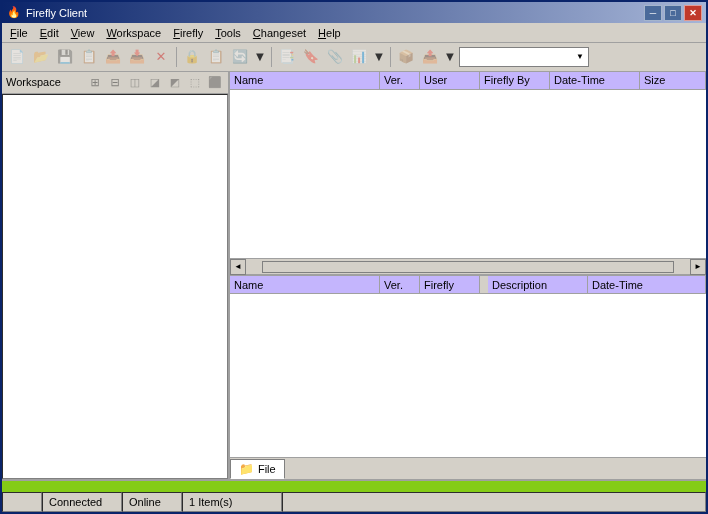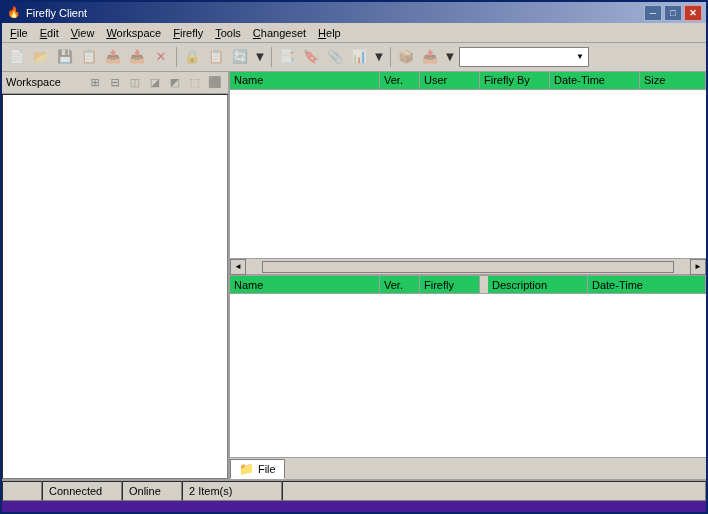--- a/index.html
+++ b/index.html
@@ -130,21 +130,21 @@
       display: flex;
       border-bottom: 1px solid #a0a0a0;
     }
     .col-header {
       border-right: 1px solid #a0a0a0;
       display: flex;
       align-items: center;
       padding: 0 4px;
       font-size: 11px;
       color: #000;
-      background: #22c55e;
+      background: #c4b5fd;
       white-space: nowrap;
       overflow: hidden;
     }
     .grid-body { flex: 1; background: white; overflow: hidden; }
     .grid-scrollbar-h {
       height: 16px;
       background: #d4d0c8;
       border-top: 1px solid #a0a0a0;
       display: flex;
       align-items: center;
@@ -206,24 +206,24 @@
     .tab-item.active {
       background: white;
       border-bottom: 1px solid white;
       z-index: 1;
     }
     .tab-folder-icon { font-size: 12px; color: #DAA520; }
 
     
     .status-bar {
       height: 34px;
-      background: #4c1d95;
+      background: #84cc16;
       border-top: 2px solid #a0a0a0;
       display: flex;
-      align-items: flex-start;
+      align-items: flex-end;
     }
     .status-panel {
       height: 20px;
       border: 1px inset #808080;
       display: flex;
       align-items: center;
       padding: 0 6px;
       background: #d4d0c8;
       font-size: 11px;
     }
@@ -368,19 +368,19 @@
     <div class="status-panel small">
       <span></span>
     </div>
     <div class="status-panel connected">
       <span>Connected</span>
     </div>
     <div class="status-panel online">
       <span>Online</span>
     </div>
     <div class="status-panel items">
-      <span>2 Item(s)</span>
+      <span>1 Item(s)</span>
     </div>
     <div class="status-panel large">
       <span></span>
     </div>
   </div>
 </div>
 
 </body></html>

